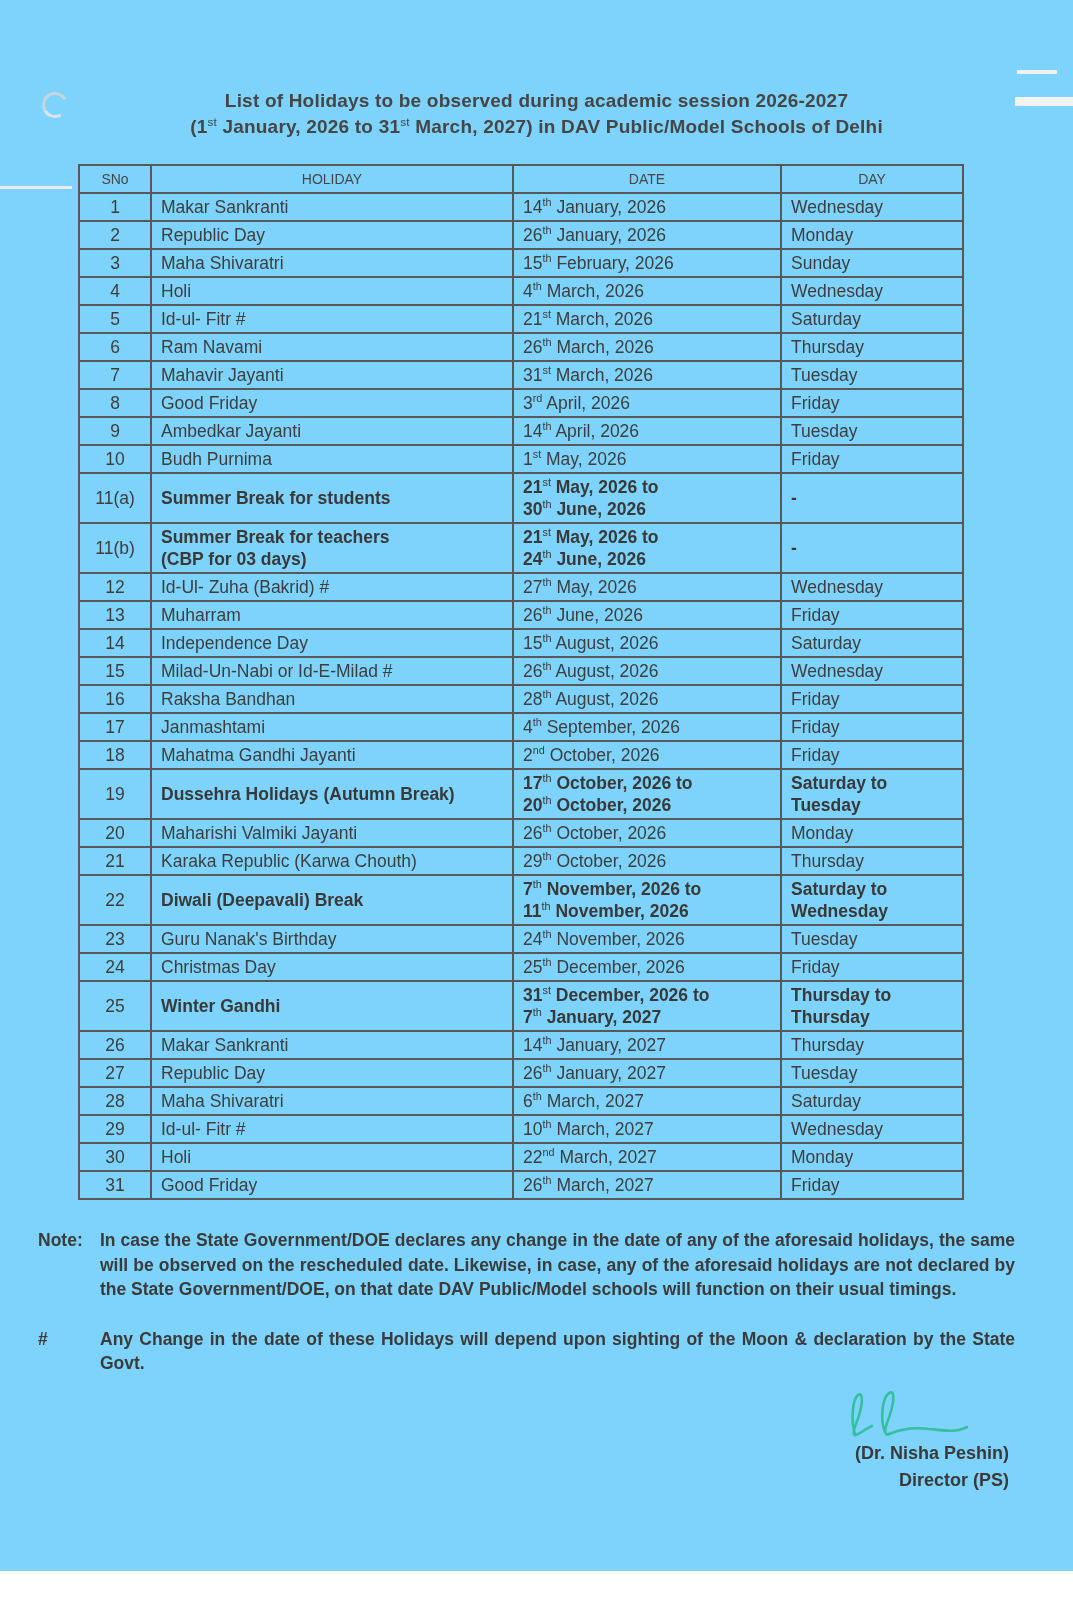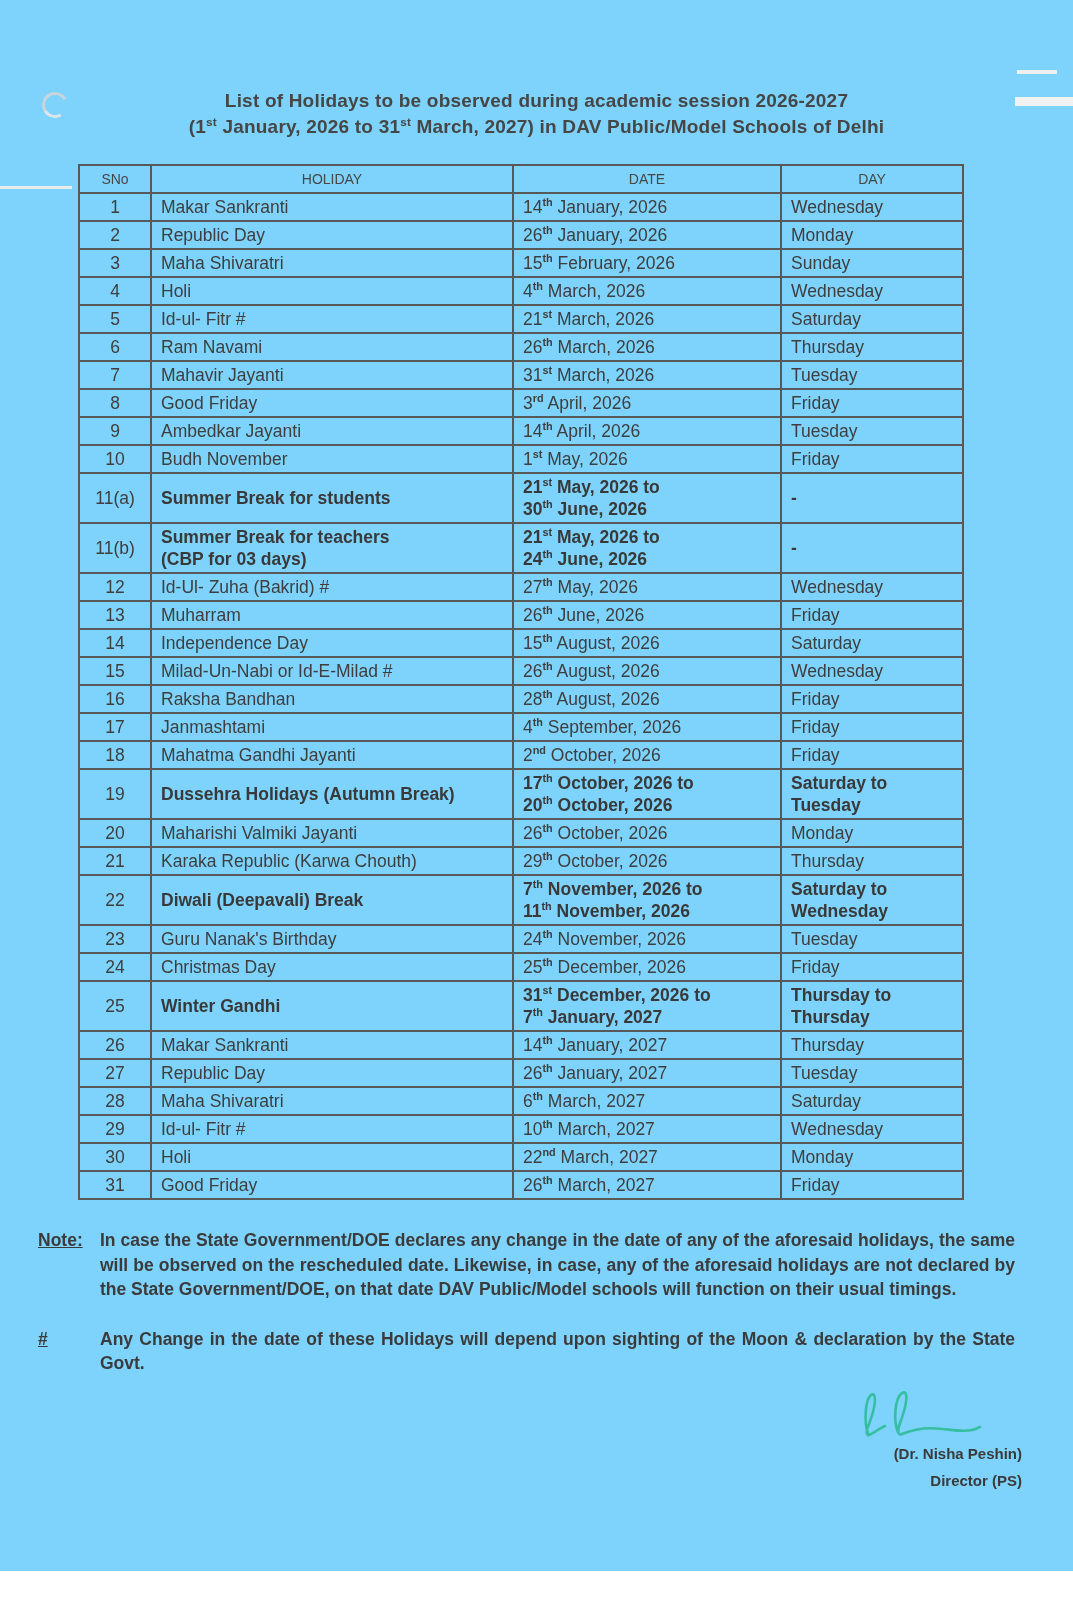--- a/index.html
+++ b/index.html
@@ -30,21 +30,21 @@
 
   .title-block {
     padding-top: 88px;
     text-align: center;
     font-weight: bold;
     font-size: 19px;
     line-height: 26px;
     color: #464646;
     letter-spacing: .2px;
   }
-  sup { font-size: 62%; vertical-align: super; line-height: 0; font-weight: bold; }
+  sup { font-size: 62%; vertical-align: super; line-height: 0; font-weight: normal; }
 
   table.holiday-table {
     border-collapse: collapse;
     table-layout: fixed;
     margin: 24px 0 0 78px;
     width: 884px;
   }
   .holiday-table col.c-sno { width: 72px; }
   .holiday-table col.c-holiday { width: 362px; }
   .holiday-table col.c-date { width: 268px; }
@@ -72,31 +72,31 @@
 
   .notes { margin: 28px 58px 0 38px; }
   .note-row {
     display: flex;
     font-weight: bold;
     font-size: 17.5px;
     line-height: 24.5px;
     color: #3b3b3b;
   }
   .note-row + .note-row { margin-top: 25px; }
-  .note-label { width: 62px; flex: none; text-decoration: underline; }
+  .note-label { width: 62px; flex: none; }
   .note-text { flex: 1; text-align: justify; }
 
   .signature-block {
     margin-top: 10px;
-    padding-right: 51px;
+    padding-right: 64px;
     display: flex;
     flex-direction: column;
     align-items: flex-end;
     font-weight: bold;
-    font-size: 15px;
+    font-size: 18px;
     line-height: 27px;
     color: #3a3a3a;
   }
   .signature-ink { margin-right: 28px; margin-bottom: -4px; }
 </style>
 </head>
 <body>
 
 <div class="page">
 
@@ -175,21 +175,21 @@
           <td class="day">Friday</td>
         </tr>
         <tr>
           <td class="sno">9</td>
           <td class="holiday">Ambedkar Jayanti</td>
           <td class="date">14<sup>th</sup> April, 2026</td>
           <td class="day">Tuesday</td>
         </tr>
         <tr>
           <td class="sno">10</td>
-          <td class="holiday">Budh November</td>
+          <td class="holiday">Budh Purnima</td>
           <td class="date">1<sup>st</sup> May, 2026</td>
           <td class="day">Friday</td>
         </tr>
         <tr class="bold">
           <td class="sno">11(a)</td>
           <td class="holiday">Summer Break for students</td>
           <td class="date">21<sup>st</sup> May, 2026 to<br>30<sup>th</sup> June, 2026</td>
           <td class="day">-</td>
         </tr>
         <tr class="bold">

